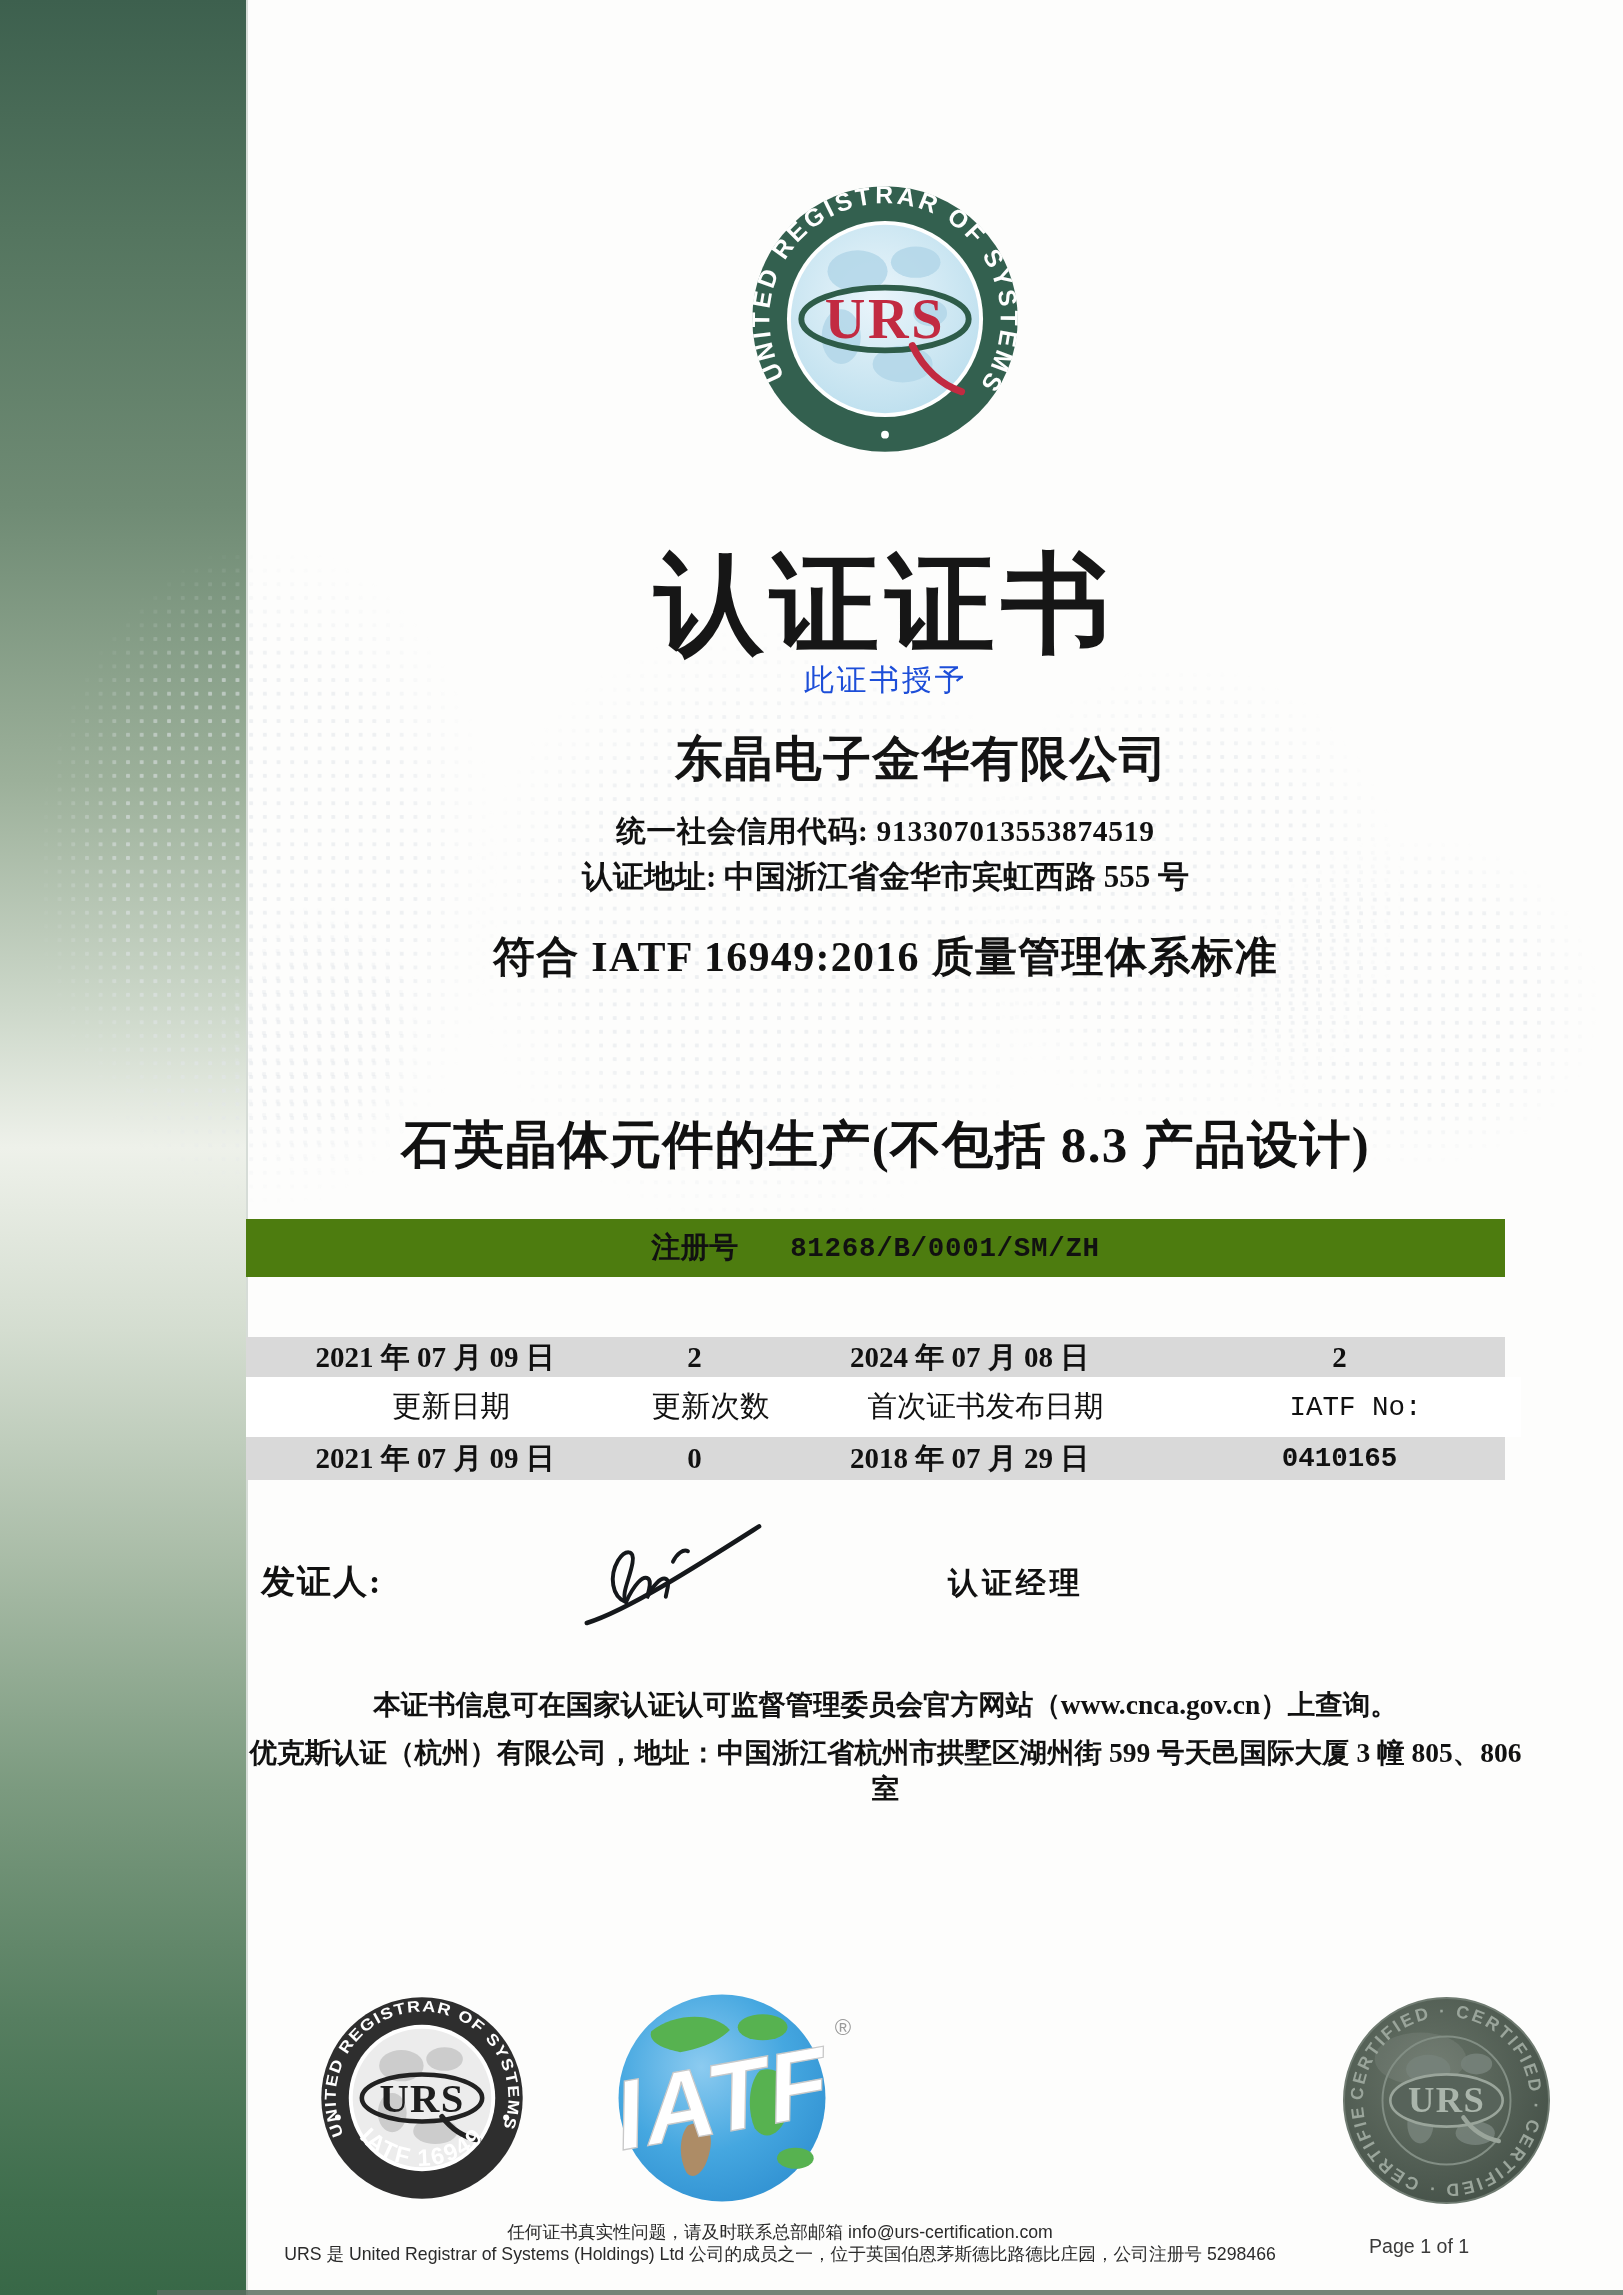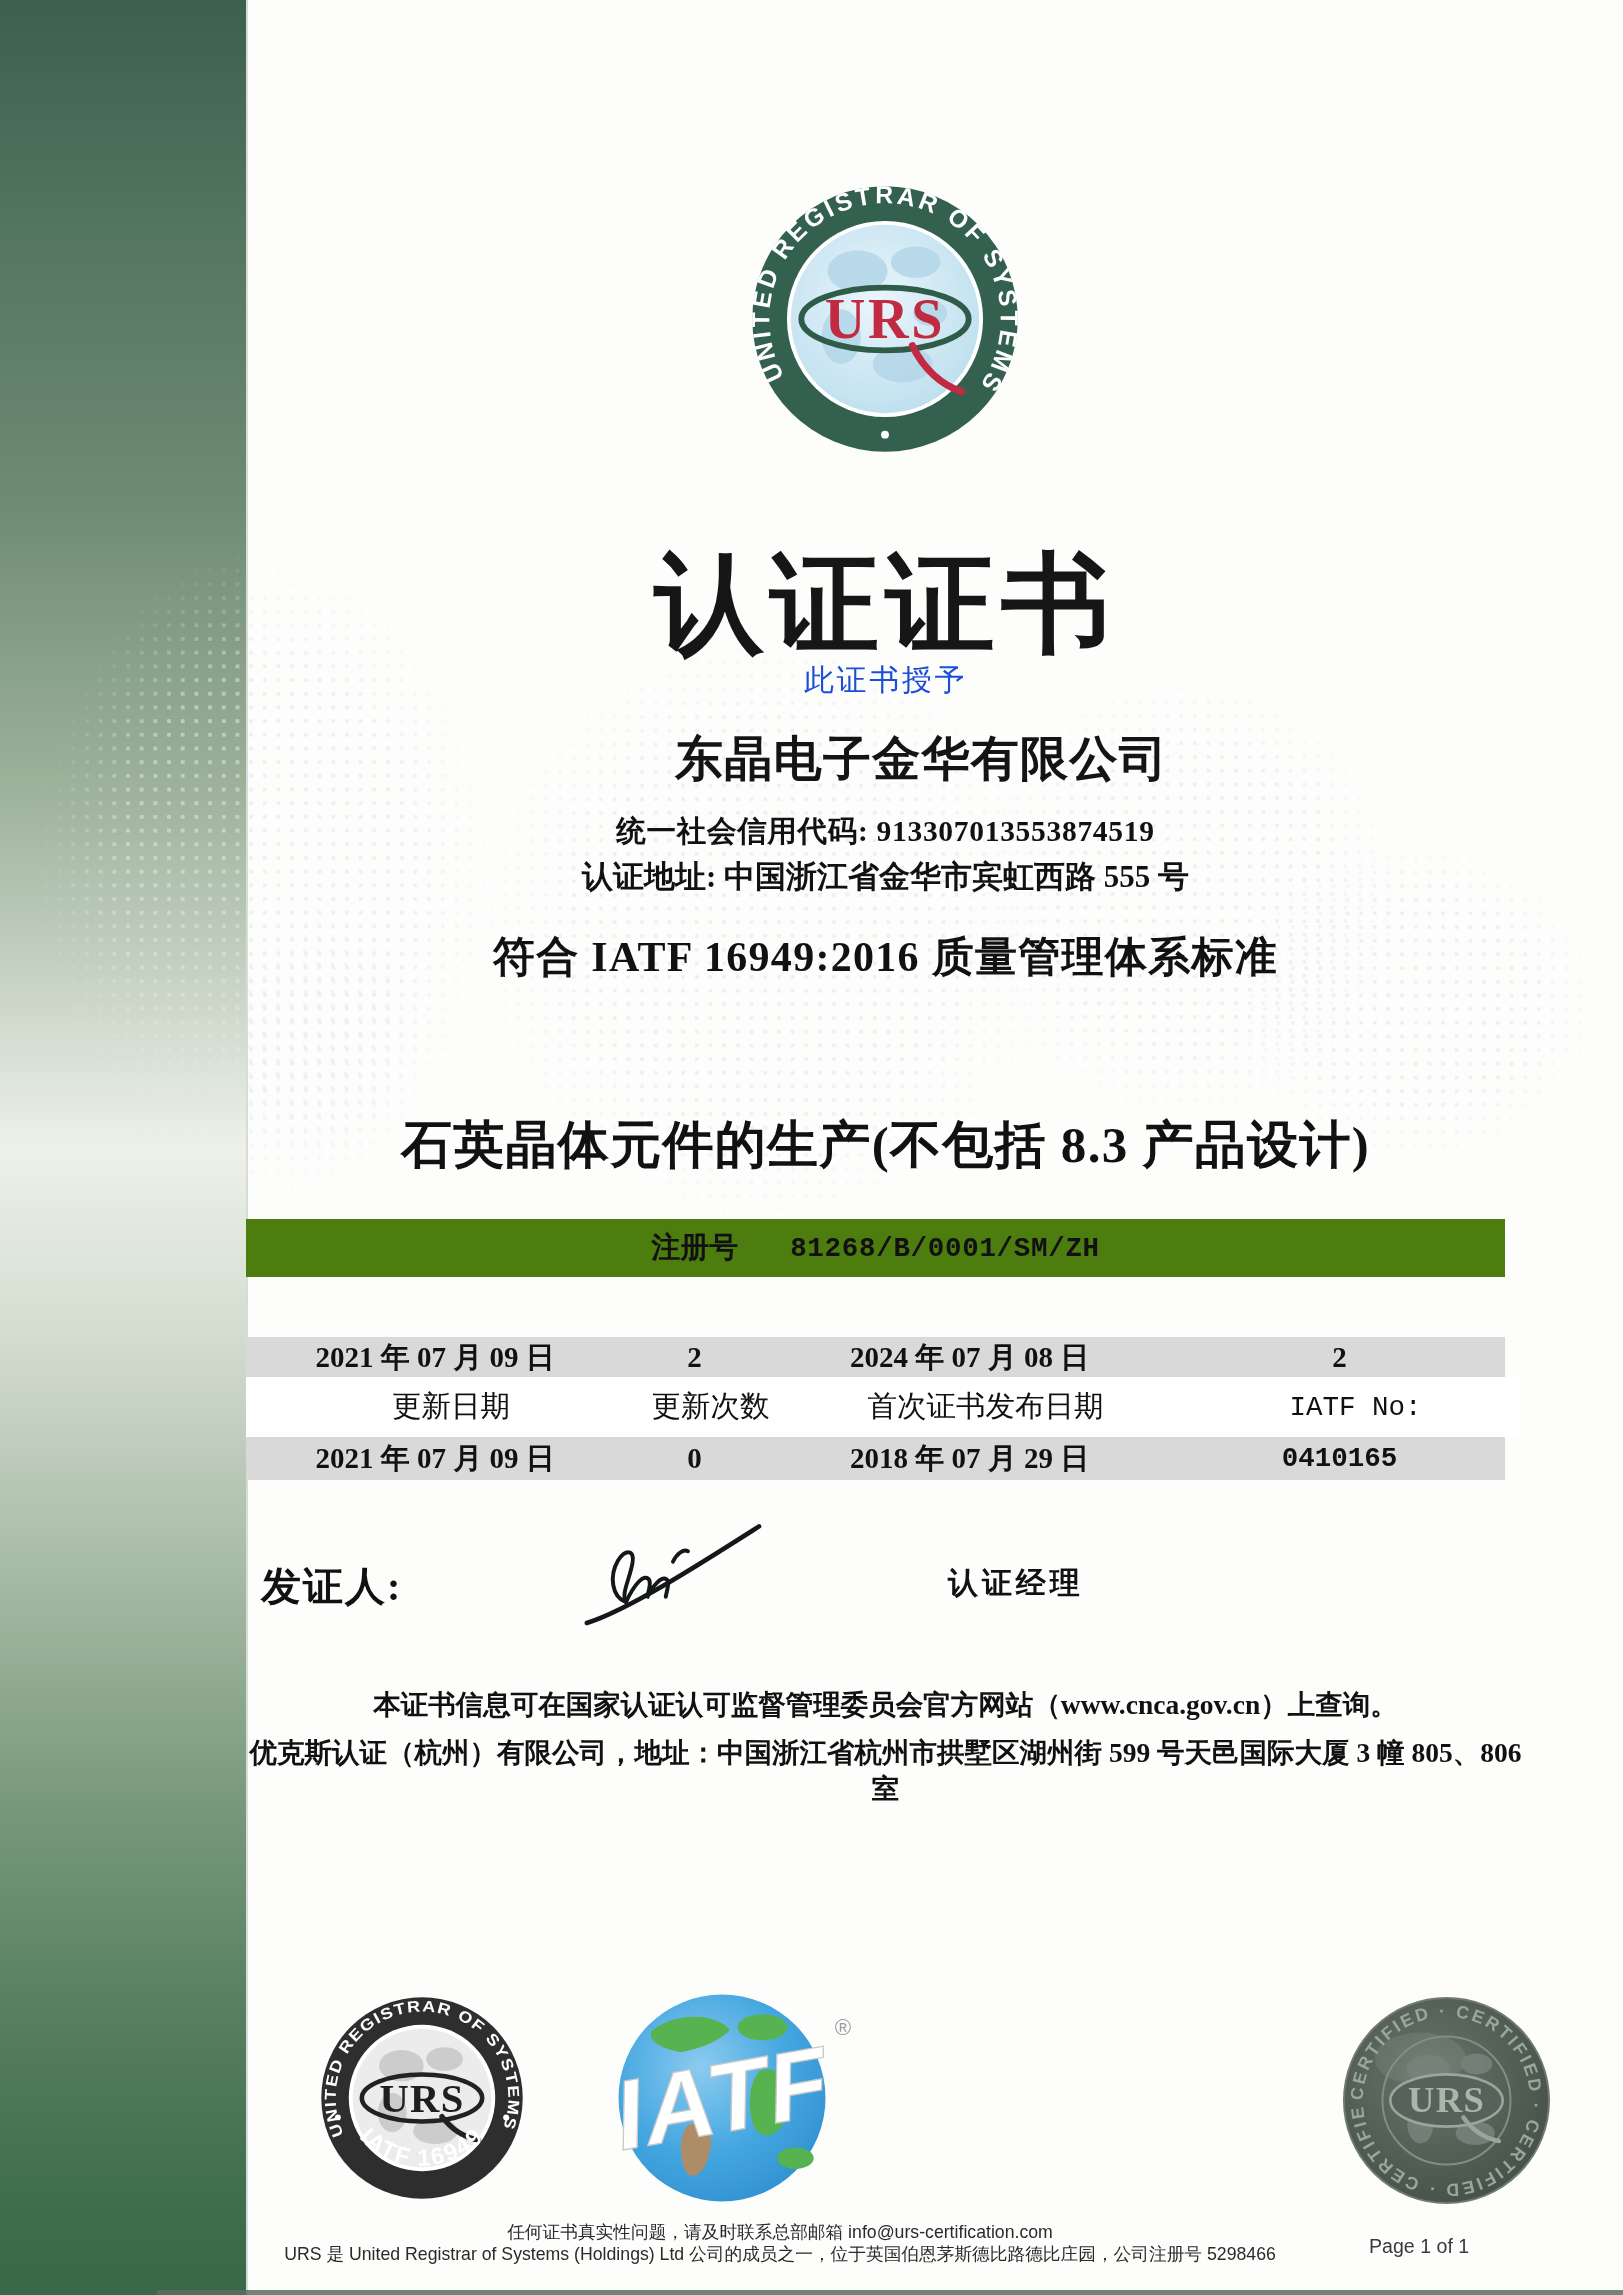--- a/index.html
+++ b/index.html
@@ -42,21 +42,21 @@
   .regno{top:1219px;height:58px;display:flex;align-items:center;justify-content:center;gap:52px;}
   .regno .lab{font-size:29px;font-weight:600;}
   .regno .val{font-family:"Liberation Mono","DejaVu Sans Mono",monospace;font-size:27.5px;font-weight:700;letter-spacing:0.7px;}
   .trow{left:246px;width:1259px;display:grid;grid-template-columns:378px 141px 409px 331px;align-items:center;}
   .trow > div{text-align:center;}
   .hrow{height:60px;background:#fff;font-size:29.5px;font-weight:500;}
   .vrow{background:#d9d9d9;font-size:29px;font-weight:700;}
   .h1{top:1337px;} .v1{top:1337px;height:41px;} .h2{top:1377px;padding-left:16px;} .v2{top:1437px;height:43px;}
   .iatf-no{font-family:"Liberation Mono","DejaVu Sans Mono",monospace;font-size:27.5px;}
 
-  .issuer{left:261px;top:1559px;font-size:40px;font-weight:700;letter-spacing:2px;}
+  .issuer{left:261px;top:1559px;font-size:34px;font-weight:700;letter-spacing:2px;}
   .manager{left:948px;top:1563px;font-size:30px;font-weight:600;letter-spacing:3.9px;}
 
   .note1{left:246px;top:1687px;width:1279px;text-align:center;font-size:27.5px;font-weight:600;}
   .note2{left:246px;top:1735px;width:1279px;text-align:center;font-size:27.5px;font-weight:600;}
 
   .foot{font-family:"Liberation Sans","DejaVu Sans",sans-serif;color:#2a2a2a;}
   .foot1{left:246px;top:2220px;width:1068px;text-align:center;font-size:17.7px;}
   .foot2{left:246px;top:2242px;width:1068px;text-align:center;font-size:17.7px;}
   .pagelab{left:1369px;top:2235px;font-size:19.6px;color:#3a3a3a;font-family:"Liberation Sans","DejaVu Sans",sans-serif;}
 

